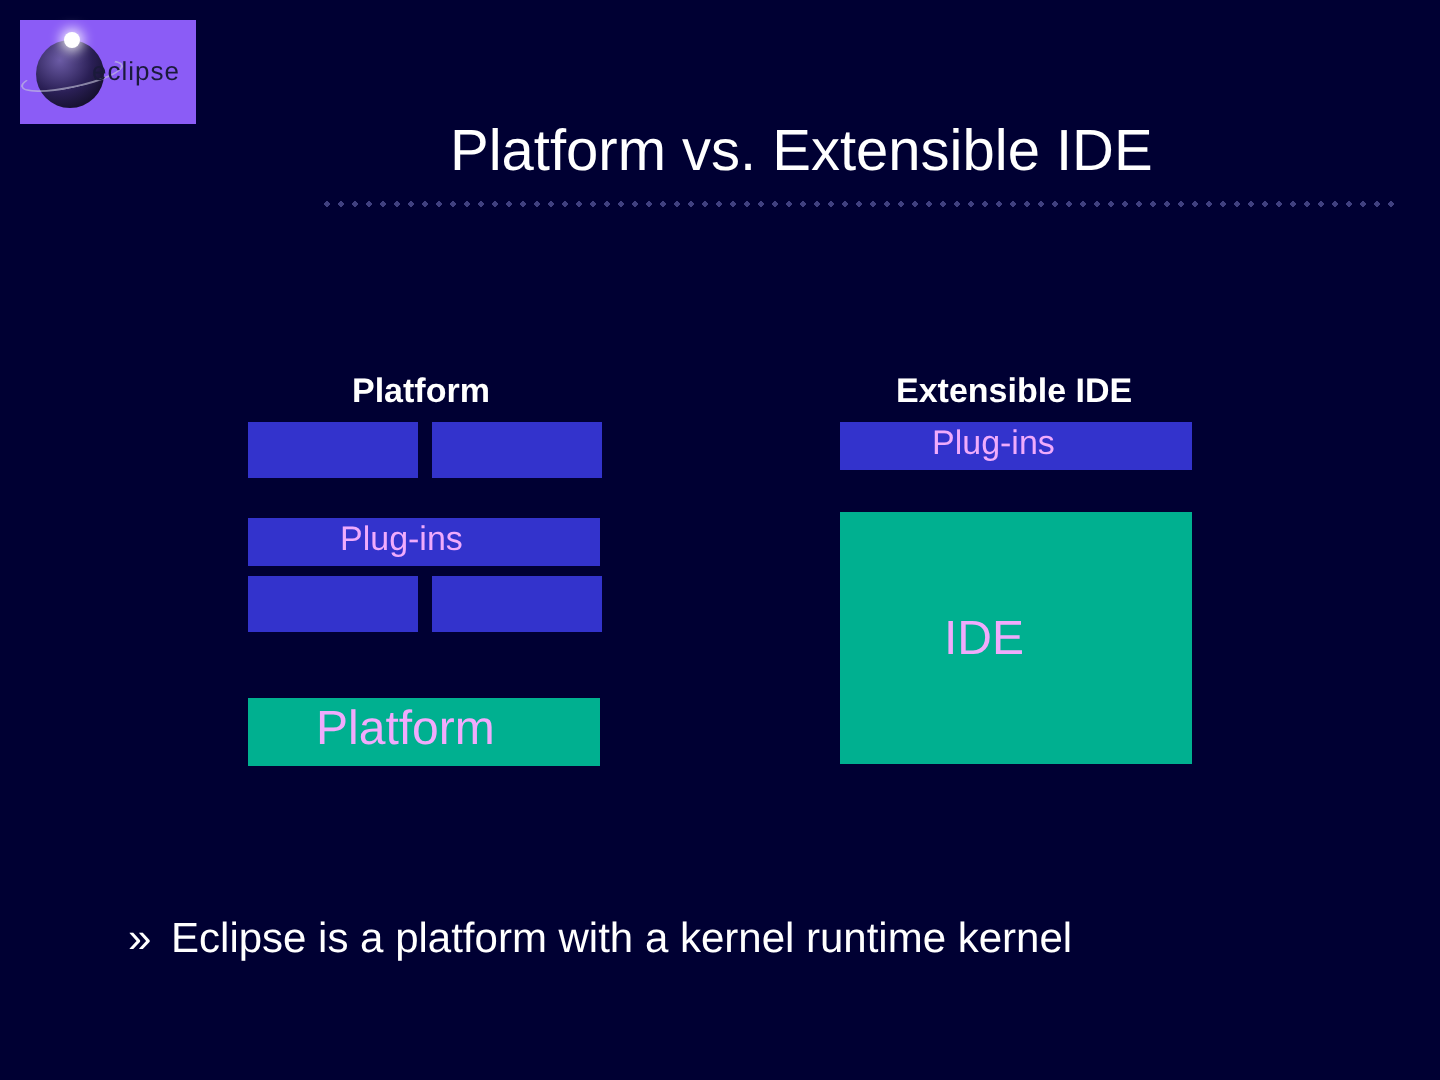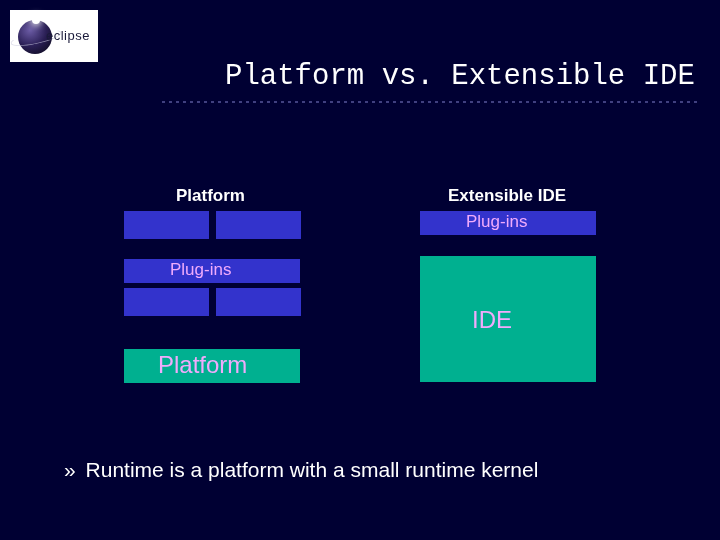--- a/index.html
+++ b/index.html
@@ -11,21 +11,21 @@
     color: #ffffff;
     position: relative;
     overflow: hidden;
   }
   .logo {
     position: absolute;
     top: 10px;
     left: 10px;
     width: 88px;
     height: 52px;
-    background: #ffffff;
+    background: #8b5cf6;
     display: flex;
     align-items: center;
     justify-content: center;
   }
   .logo-inner {
     position: relative;
     width: 80px;
     height: 44px;
   }
   .logo-orb {
@@ -67,21 +67,20 @@
     font-family: Arial, sans-serif;
     letter-spacing: 0.5px;
   }
   .title {
     position: absolute;
     top: 60px;
     left: 225px;
     font-size: 29px;
     color: #ffffff;
     font-weight: normal;
-    font-family: Liberation Mono, monospace;
   }
   .dotline {
     position: absolute;
     top: 100px;
     left: 160px;
     width: 540px;
     height: 4px;
     background-image: radial-gradient(circle, #404080 1.4px, transparent 1.4px);
     background-size: 7px 4px;
     background-repeat: repeat-x;
@@ -162,14 +161,14 @@
 <div class="teal-box bx-runtime"></div>
 <div class="box-label big lbl-runtime">Platform</div>
 
 <div class="blue-box bx-plugins-r"></div>
 <div class="box-label lbl-plugins-r">Plug-ins</div>
 <div class="teal-box bx-ide"></div>
 <div class="box-label big lbl-ide">IDE</div>
 
 <div class="footer">
   <span class="bullet">»</span>
-  <span>Runtime is a platform with a small runtime kernel</span>
+  <span>Eclipse is a platform with a kernel runtime kernel</span>
 </div>
 
 </body></html>

